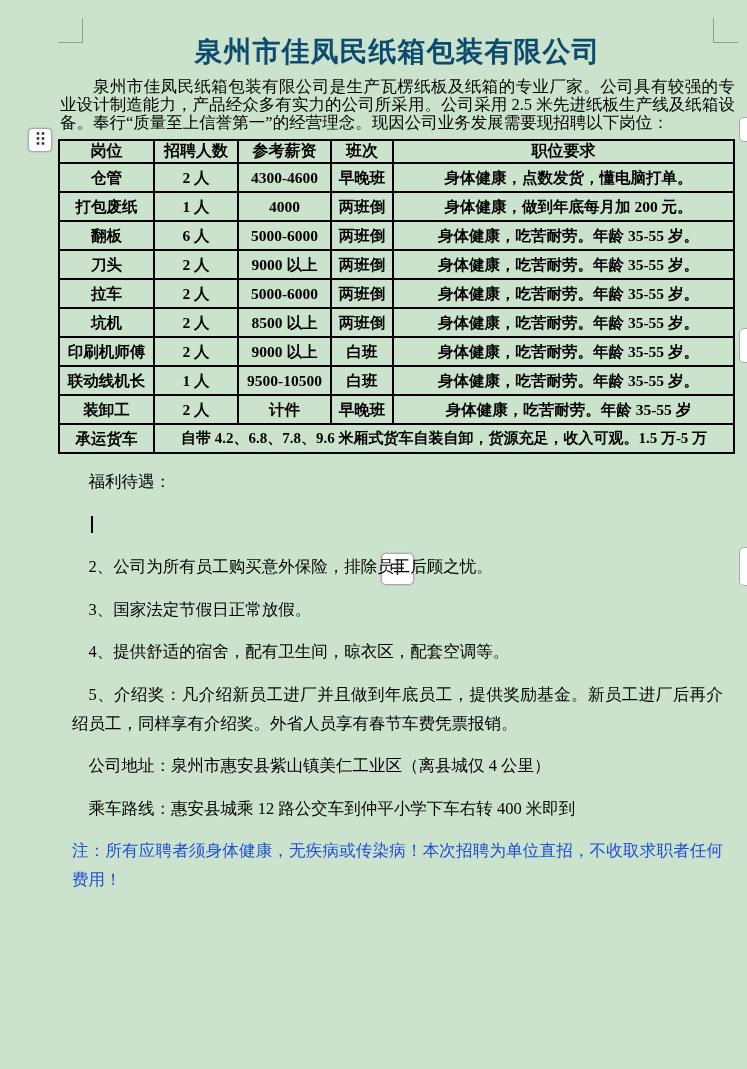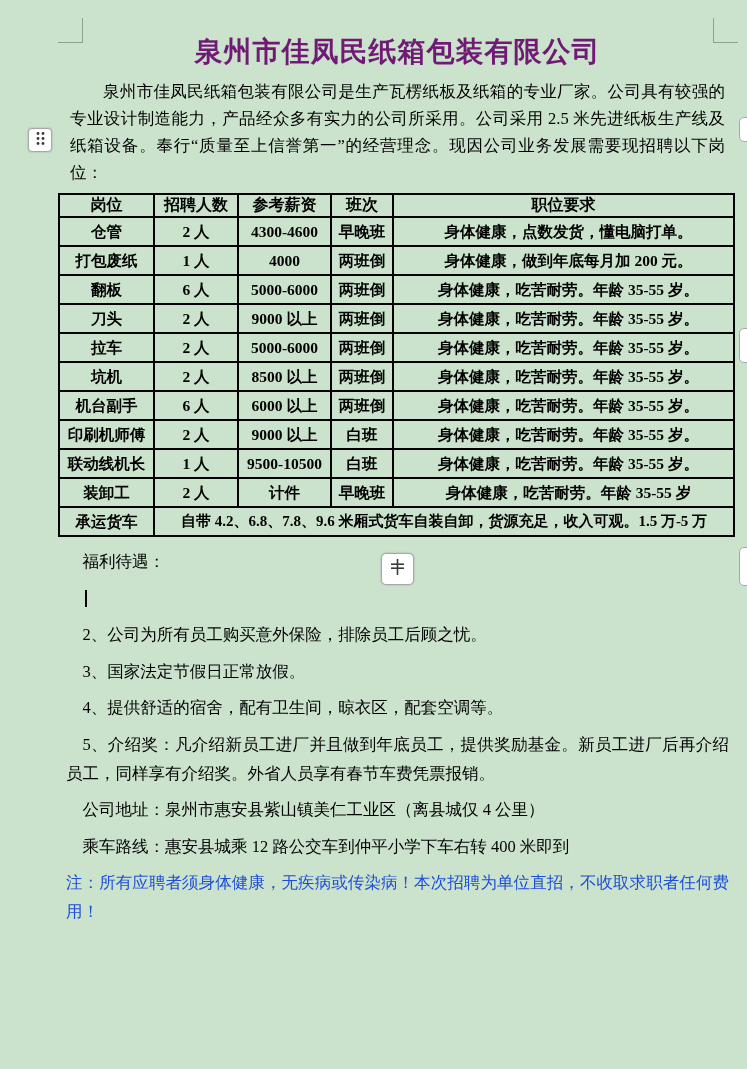--- a/index.html
+++ b/index.html
@@ -12,40 +12,40 @@
   }
   
   .crop{position:absolute;width:24px;height:24px;}
   .crop-tl{left:58px;top:18px;border-right:1px solid #90a090;border-bottom:1px solid #90a090;}
   .crop-tr{left:713px;top:18px;border-left:1px solid #90a090;border-bottom:1px solid #90a090;}
 
   .content{position:absolute;left:58px;top:0;width:679px;}
 
   .doc-title{
     margin:32px 0 6px;text-align:center;
-    color:#701a75;font-size:28px;font-weight:bold;letter-spacing:1px;line-height:40px;
+    color:#0c4a6e;font-size:28px;font-weight:bold;letter-spacing:1px;line-height:40px;
   }
   .intro{
-    margin:0 12px 7px;font-size:16.5px;line-height:27px;
+    margin:0 2px 7px;font-size:16.5px;line-height:18px;
     text-align:justify;text-indent:2em;
   }
 
   table.jobs{border-collapse:collapse;width:677px;table-layout:fixed;padding-left:48px;}
   .jobs th,.jobs td{
     border:2px solid #000;padding:0;
     font-weight:bold;text-align:center;vertical-align:middle;
     font-size:15.5px;line-height:1.15;height:27px;
     overflow:hidden;white-space:nowrap;
   }
   .jobs th{height:21px;font-size:16px;}
   .jobs td.req{text-align:center;padding-left:10px;}
   .jobs td.merged{text-align:center;font-size:15px;border-radius:9px;}
 
   .wel{margin-top:11px;font-size:16.5px;line-height:28.6px;}
-  .wel p{margin:8px;text-indent:1em;white-space:pre-wrap;text-align:justify;}
+  .wel p{margin:14px;text-indent:1em;white-space:pre-wrap;text-align:justify;}
   .wel p.note{color:#1d4ed8;text-indent:0;}
 
   .caret{display:inline-block;width:2px;height:17px;background:#000;vertical-align:-3px;margin-left:2px;}
 
   .handle{
     position:absolute;background:#fff;border:1px solid #a8a8a8;border-radius:4px;
     box-shadow:0 0 2px rgba(0,0,0,.25);
     display:flex;align-items:center;justify-content:center;
   }
   .move-handle{left:28px;top:128px;width:22px;height:22px;}
@@ -156,27 +156,20 @@
           <td class="req">身体健康，吃苦耐劳。年龄 35-55 岁。</td>
         </tr>
         <tr>
           <td>坑机</td>
           <td>2 人</td>
           <td>8500 以上</td>
           <td>两班倒</td>
           <td class="req">身体健康，吃苦耐劳。年龄 35-55 岁。</td>
         </tr>
         <tr>
-          <td>机台副手</td>
-          <td>6 人</td>
-          <td>6000 以上</td>
-          <td>两班倒</td>
-          <td class="req">身体健康，吃苦耐劳。年龄 35-55 岁。</td>
-        </tr>
-        <tr>
           <td>印刷机师傅</td>
           <td>2 人</td>
           <td>9000 以上</td>
           <td>白班</td>
           <td class="req">身体健康，吃苦耐劳。年龄 35-55 岁。</td>
         </tr>
         <tr>
           <td>联动线机长</td>
           <td>1 人</td>
           <td>9500-10500</td>

